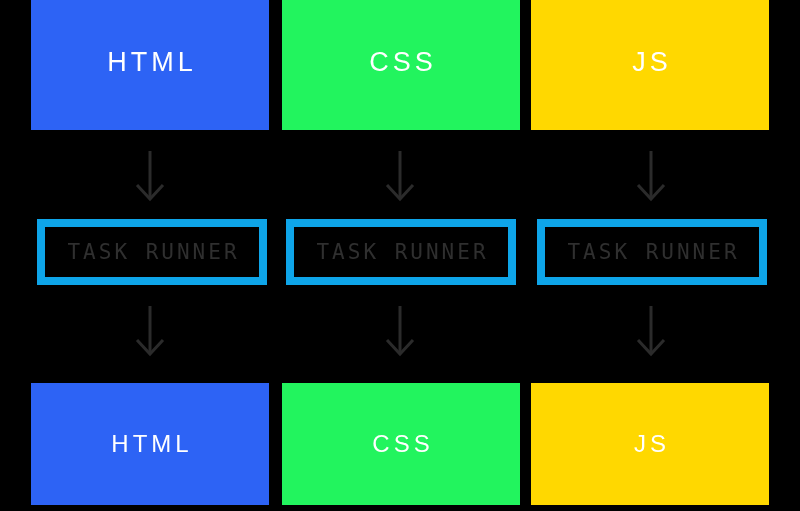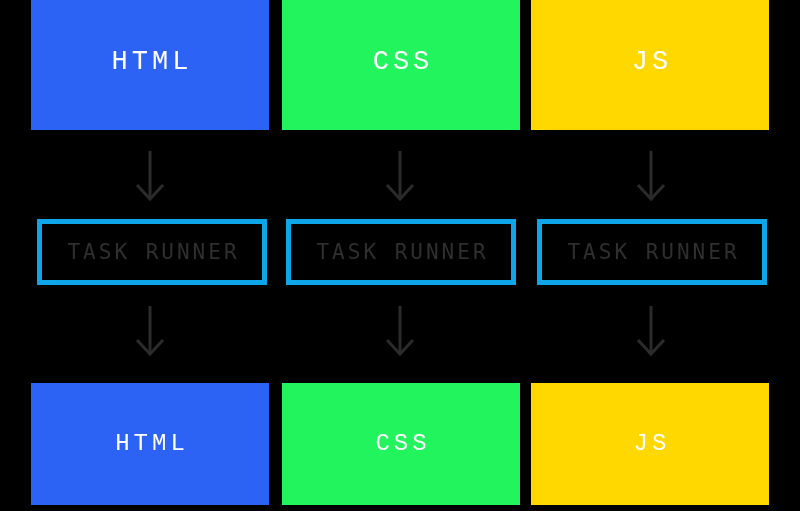--- a/index.html
+++ b/index.html
@@ -23,21 +23,21 @@
   
   .tech-box {
     position: absolute;
     display: flex;
     align-items: center;
     justify-content: center;
     box-sizing: border-box;
   }
   .tech-box .tech-label {
     color: #ffffff;
-    font-family: Liberation Mono, monospace;
+    font-family: Liberation Sans, sans-serif;
     font-weight: 400;
     letter-spacing: 4px;
     text-indent: 4px;
     line-height: 1;
     white-space: nowrap;
   }
 
   
   .row-top { top: -6px; height: 136px; }
   .row-top .tech-label { font-size: 27px; }
@@ -50,21 +50,21 @@
   .col-1 { left: 31px;  width: 238px; }
   .col-2 { left: 282px; width: 238px; }
   .col-3 { left: 531px; width: 238px; }
 
   
   .runner-box {
     position: absolute;
     top: 219px;
     height: 66px;
     box-sizing: border-box;
-    border: 5px solid #0ea5e9;
+    border: 8px solid #0ea5e9;
     display: flex;
     align-items: center;
     justify-content: center;
     background: #000000;
   }
   .runner-box .runner-label {
     color: #2f2f2f;
     font-family: "DejaVu Sans Mono", monospace;
     font-size: 21px;
     letter-spacing: 3px;

